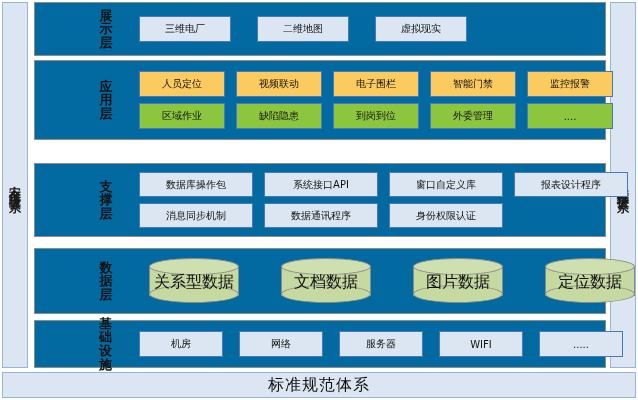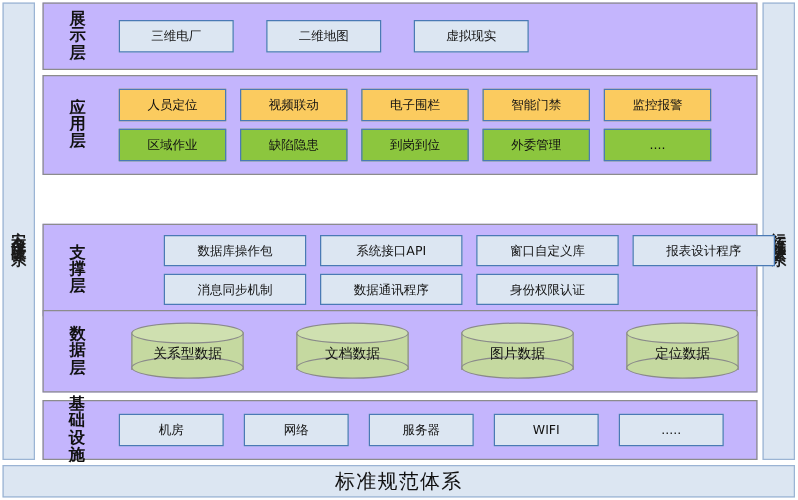--- a/index.html
+++ b/index.html
@@ -44,24 +44,25 @@
     line-height: 1;
     white-space: nowrap;
   }
 
   
   .layer {
     position: absolute;
     left: 34px;
     width: 572px;
     box-sizing: border-box;
-    background: #c4b5fd;
+    background: #0369a1;
     border: 1px solid #8c8c8c;
     display: flex;
     align-items: center;
+    padding-left: 44px;
   }
   .layer-label {
     width: 54px;
     flex: 0 0 54px;
     display: flex;
     align-items: center;
     justify-content: center;
     font-size: 13px;
     font-weight: bold;
     color: #111111;
@@ -107,21 +108,21 @@
   }
   .node:last-child { margin-right: 0; }
   .node.yellow { background: #fbcb5f; border-color: #4a7ab5; }
   .node.green  { background: #8cc63e; border-color: #4a7ab5; }
   .node.blue   { background: #dce6f2; border-color: #4a7ab5; }
   .node.spacer { border: none; background: transparent; }
 
   
   #layer-presentation { top: 2px;   height: 54px; }
   #layer-application  { top: 60px;  height: 80px; }
-  #layer-support      { top: 179px; height: 74px; gap: 36px; }
+  #layer-support      { top: 163px; height: 74px; }
   #layer-data         { top: 248px; height: 66px; }
   #layer-infra        { top: 320px; height: 48px; }
 
   
   #layer-presentation .node { width: 92px; height: 26px; margin-right: 26px; }
 
   
   #layer-application .node { width: 86px; height: 26px; margin-right: 11px; }
 
   
@@ -179,21 +180,21 @@
   }
   .cyl-text {
     position: absolute;
     left: 0;
     top: 14px;
     width: 100%;
     height: 20px;
     display: flex;
     align-items: center;
     justify-content: center;
-    font-size: 11px;
+    font-size: 16px;
     color: #111111;
     white-space: nowrap;
     z-index: 3;
     text-align: center;
   }
 
   
   #standards-bar {
     position: absolute;
     left: 2px;

